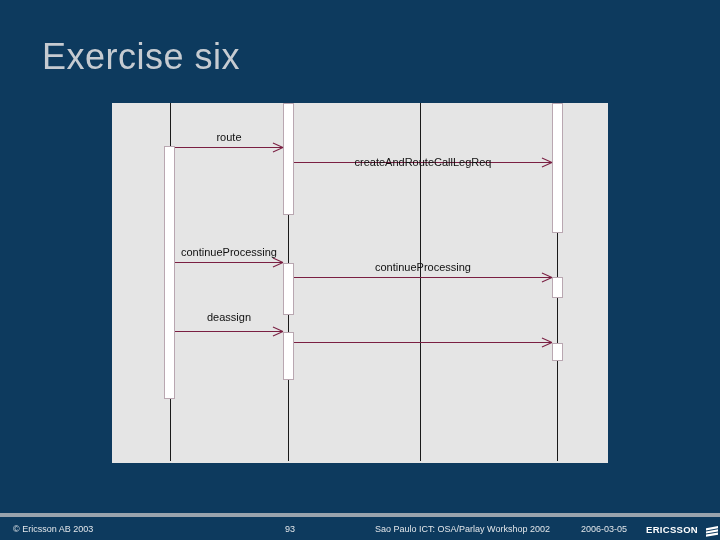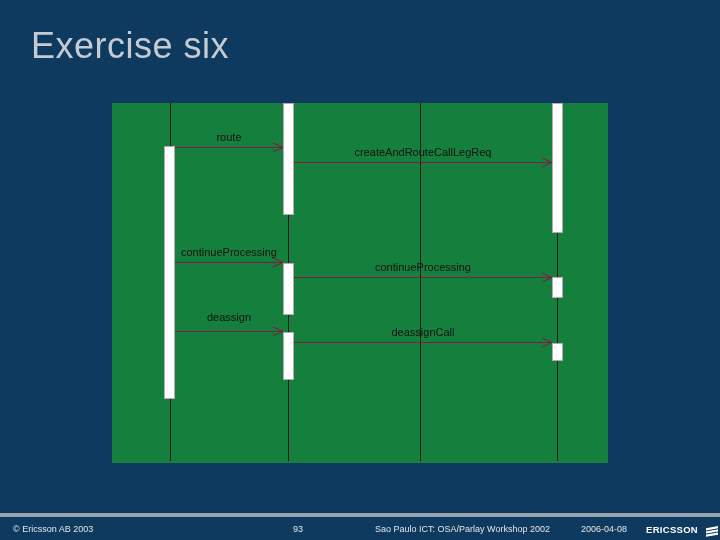--- a/index.html
+++ b/index.html
@@ -3,26 +3,26 @@
 <meta charset="utf-8">
 <style>
   html,body{margin:0;padding:0;}
   body{
     width:720px;height:540px;position:relative;overflow:hidden;
     background:#0d3a5e;
     font-family:"Liberation Sans",sans-serif;
   }
   .slide{position:absolute;inset:0;}
   .slide-title{
-    position:absolute;left:30px;top:24px;margin:1px;
+    position:absolute;left:30px;top:24px;margin:12px;
     font-size:36px;font-weight:400;color:#c6cbd1;letter-spacing:.5px;
   }
   .panel{
     position:absolute;left:112px;top:103px;width:496px;height:360px;
-    background:#15803d;
+    background:#e5e5e5;
   }
   .lifeline{
     position:absolute;top:0;height:358px;width:1px;background:#1a1a1a;z-index:1;
   }
   .activation{
     position:absolute;width:11px;background:#ffffff;
     border:1px solid #b9a7b1;box-sizing:border-box;z-index:2;
   }
   .msg-line{position:absolute;height:1px;background:#7a1f42;z-index:3;}
   .msg-head{
@@ -35,21 +35,21 @@
   }
   .footer-bar{
     position:absolute;left:0;top:513px;width:720px;height:4px;background:#99a3ad;
   }
   .footer{
     position:absolute;left:0;top:522px;width:720px;height:16px;
     font-size:9px;color:#e2e6ea;
   }
   .footer span{position:absolute;top:2px;white-space:nowrap;}
   .f-copy{left:13px;}
-  .f-page{left:278px;width:40px;text-align:center;}
+  .f-page{left:285px;width:40px;}
   .f-event{left:375px;}
   .f-date{left:581px;}
   .f-brand{left:646px;top:0 !important;height:16px;}
   .brand-text{
     position:static !important;font-weight:bold;font-size:9.5px;
     letter-spacing:.3px;color:#ffffff;vertical-align:top;line-height:16px;margin-top:16px;
   }
   .brand-logo{vertical-align:top;margin-left:4px;margin-top:2px;}
 </style>
 </head>
@@ -71,46 +71,45 @@
       <div class="activation" style="left: 440px; top: 0px; height: 130px;"></div>
       <div class="activation" style="left: 440px; top: 174px; height: 21px;"></div>
       <div class="activation" style="left: 440px; top: 240px; height: 18px;"></div>
       <div class="msg-line" style="left: 63px; top: 44px; width: 108px;"></div>
       <div class="msg-head" style="left: 160px; top: 44px; transform: rotate(-24deg);"></div>
       <div class="msg-head" style="left: 160px; top: 44px; transform: rotate(24deg);"></div>
       <div class="msg-label" style="left: 63px; width: 108px; top: 27px;">route</div>
       <div class="msg-line" style="left: 182px; top: 59px; width: 258px;"></div>
       <div class="msg-head" style="left: 429px; top: 59px; transform: rotate(-24deg);"></div>
       <div class="msg-head" style="left: 429px; top: 59px; transform: rotate(24deg);"></div>
-      <div class="msg-label" style="left: 182px; width: 258px; top: 42px;">createAndRouteCallLegReq</div>
+      <div class="msg-label" style="left: 182px; width: 258px; top: 52px;">createAndRouteCallLegReq</div>
       <div class="msg-line" style="left: 63px; top: 159px; width: 108px;"></div>
       <div class="msg-head" style="left: 160px; top: 159px; transform: rotate(-24deg);"></div>
       <div class="msg-head" style="left: 160px; top: 159px; transform: rotate(24deg);"></div>
       <div class="msg-label" style="left: 63px; width: 108px; top: 142px;">continueProcessing</div>
       <div class="msg-line" style="left: 182px; top: 174px; width: 258px;"></div>
       <div class="msg-head" style="left: 429px; top: 174px; transform: rotate(-24deg);"></div>
       <div class="msg-head" style="left: 429px; top: 174px; transform: rotate(24deg);"></div>
       <div class="msg-label" style="left: 182px; width: 258px; top: 157px;">continueProcessing</div>
       <div class="msg-line" style="left: 63px; top: 228px; width: 108px;"></div>
       <div class="msg-head" style="left: 160px; top: 228px; transform: rotate(-24deg);"></div>
       <div class="msg-head" style="left: 160px; top: 228px; transform: rotate(24deg);"></div>
       <div class="msg-label" style="left: 63px; width: 108px; top: 207px;">deassign</div>
       <div class="msg-line" style="left: 182px; top: 239px; width: 258px;"></div>
       <div class="msg-head" style="left: 429px; top: 239px; transform: rotate(-24deg);"></div>
       <div class="msg-head" style="left: 429px; top: 239px; transform: rotate(24deg);"></div>
-      <div class="msg-label" style="left: 182px; width: 258px; top: 222px;">deassignCall</div>
     </div>
 
   <div class="footer-bar"></div>
 
   <div class="footer">
     <span class="f-copy">© Ericsson AB 2003</span>
     <span class="f-page">93</span>
     <span class="f-event">Sao Paulo ICT: OSA/Parlay Workshop 2002</span>
-    <span class="f-date">2006-04-08</span>
+    <span class="f-date">2006-03-05</span>
     <span class="f-brand">
       <span class="brand-text">ERICSSON</span>
       <svg class="brand-logo" width="14" height="14" viewBox="0 0 14 14">
         <g transform="skewY(-10)" fill="#ffffff">
           <rect x="1" y="4.4" width="12" height="2.2"></rect>
           <rect x="1" y="7.6" width="12" height="2.2"></rect>
           <rect x="1" y="10.8" width="12" height="2.2"></rect>
         </g>
       </svg>
     </span>

